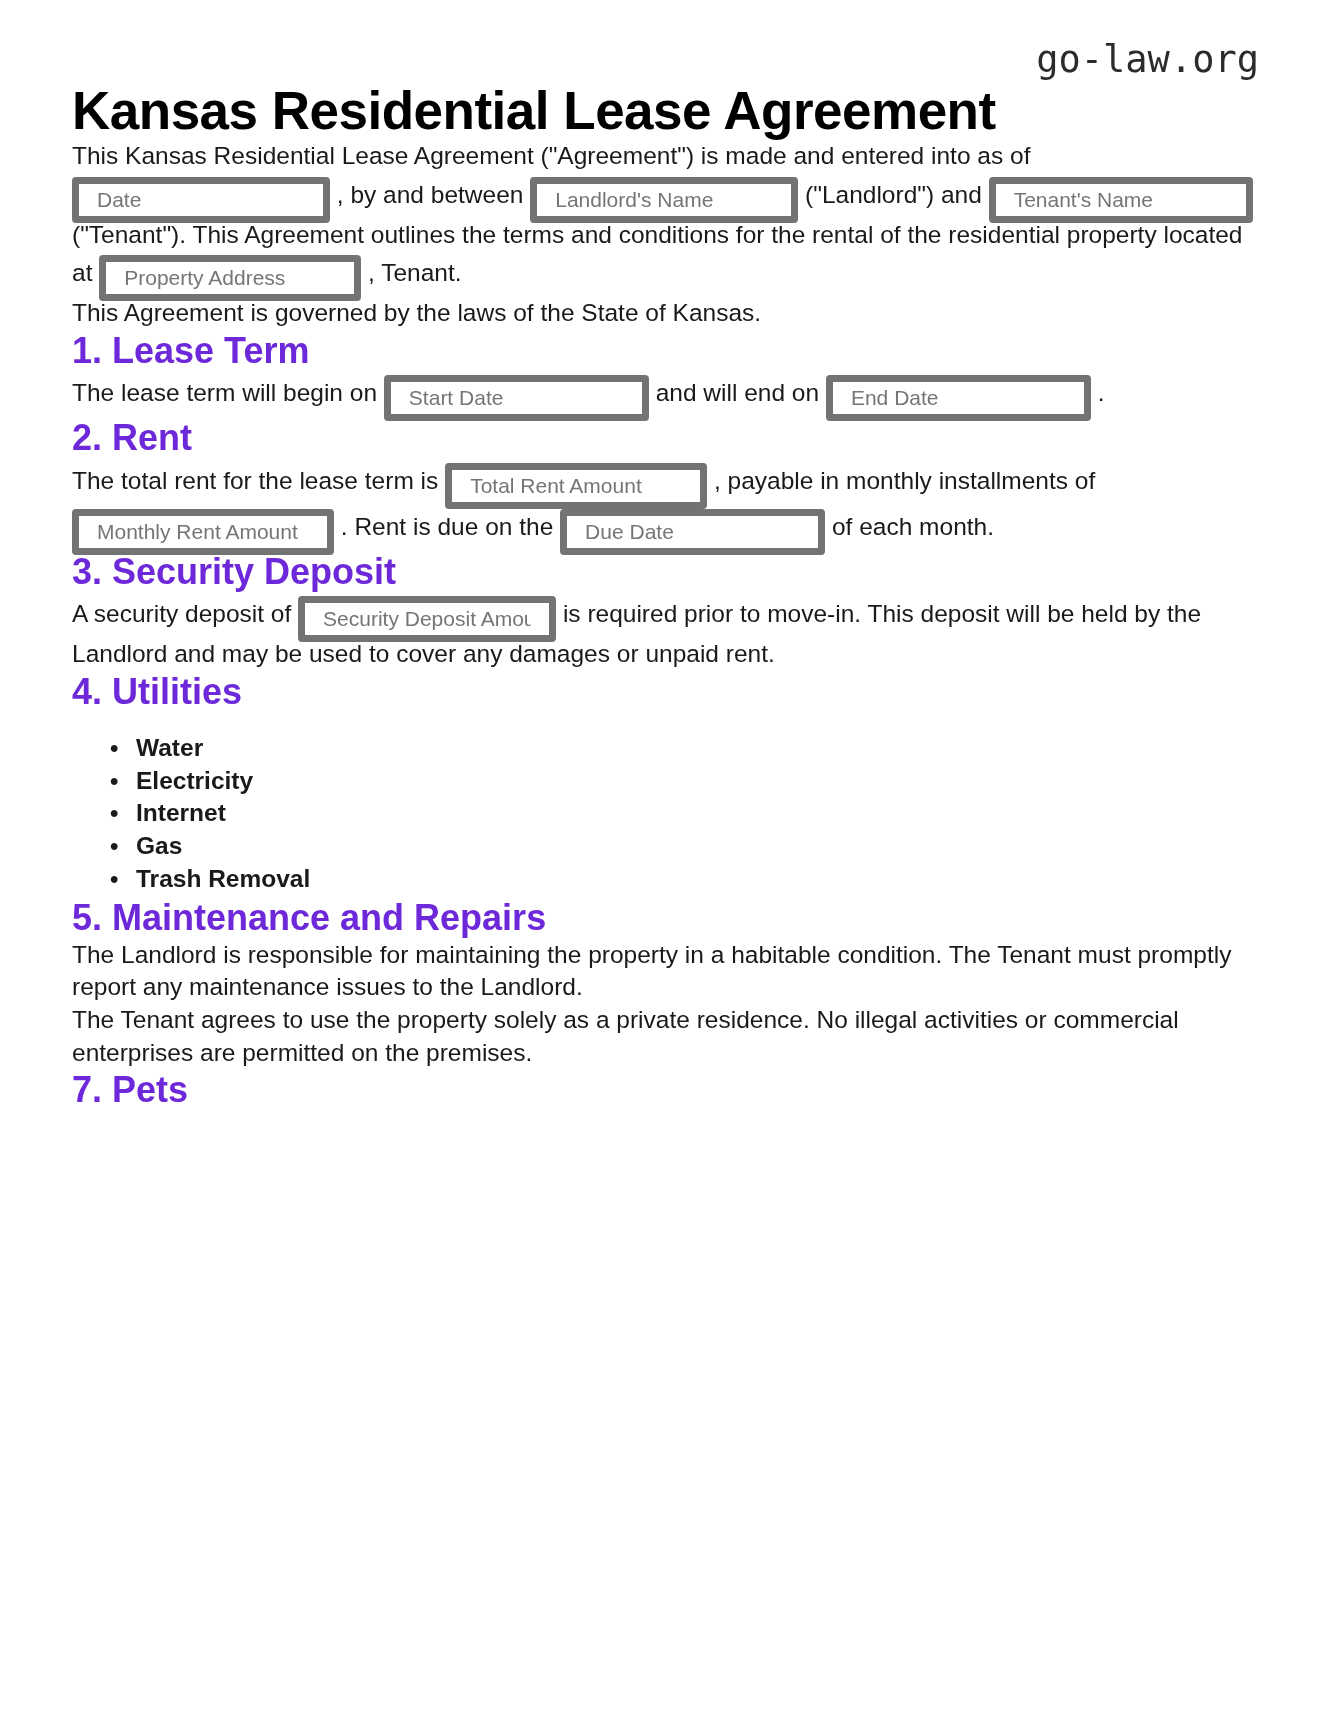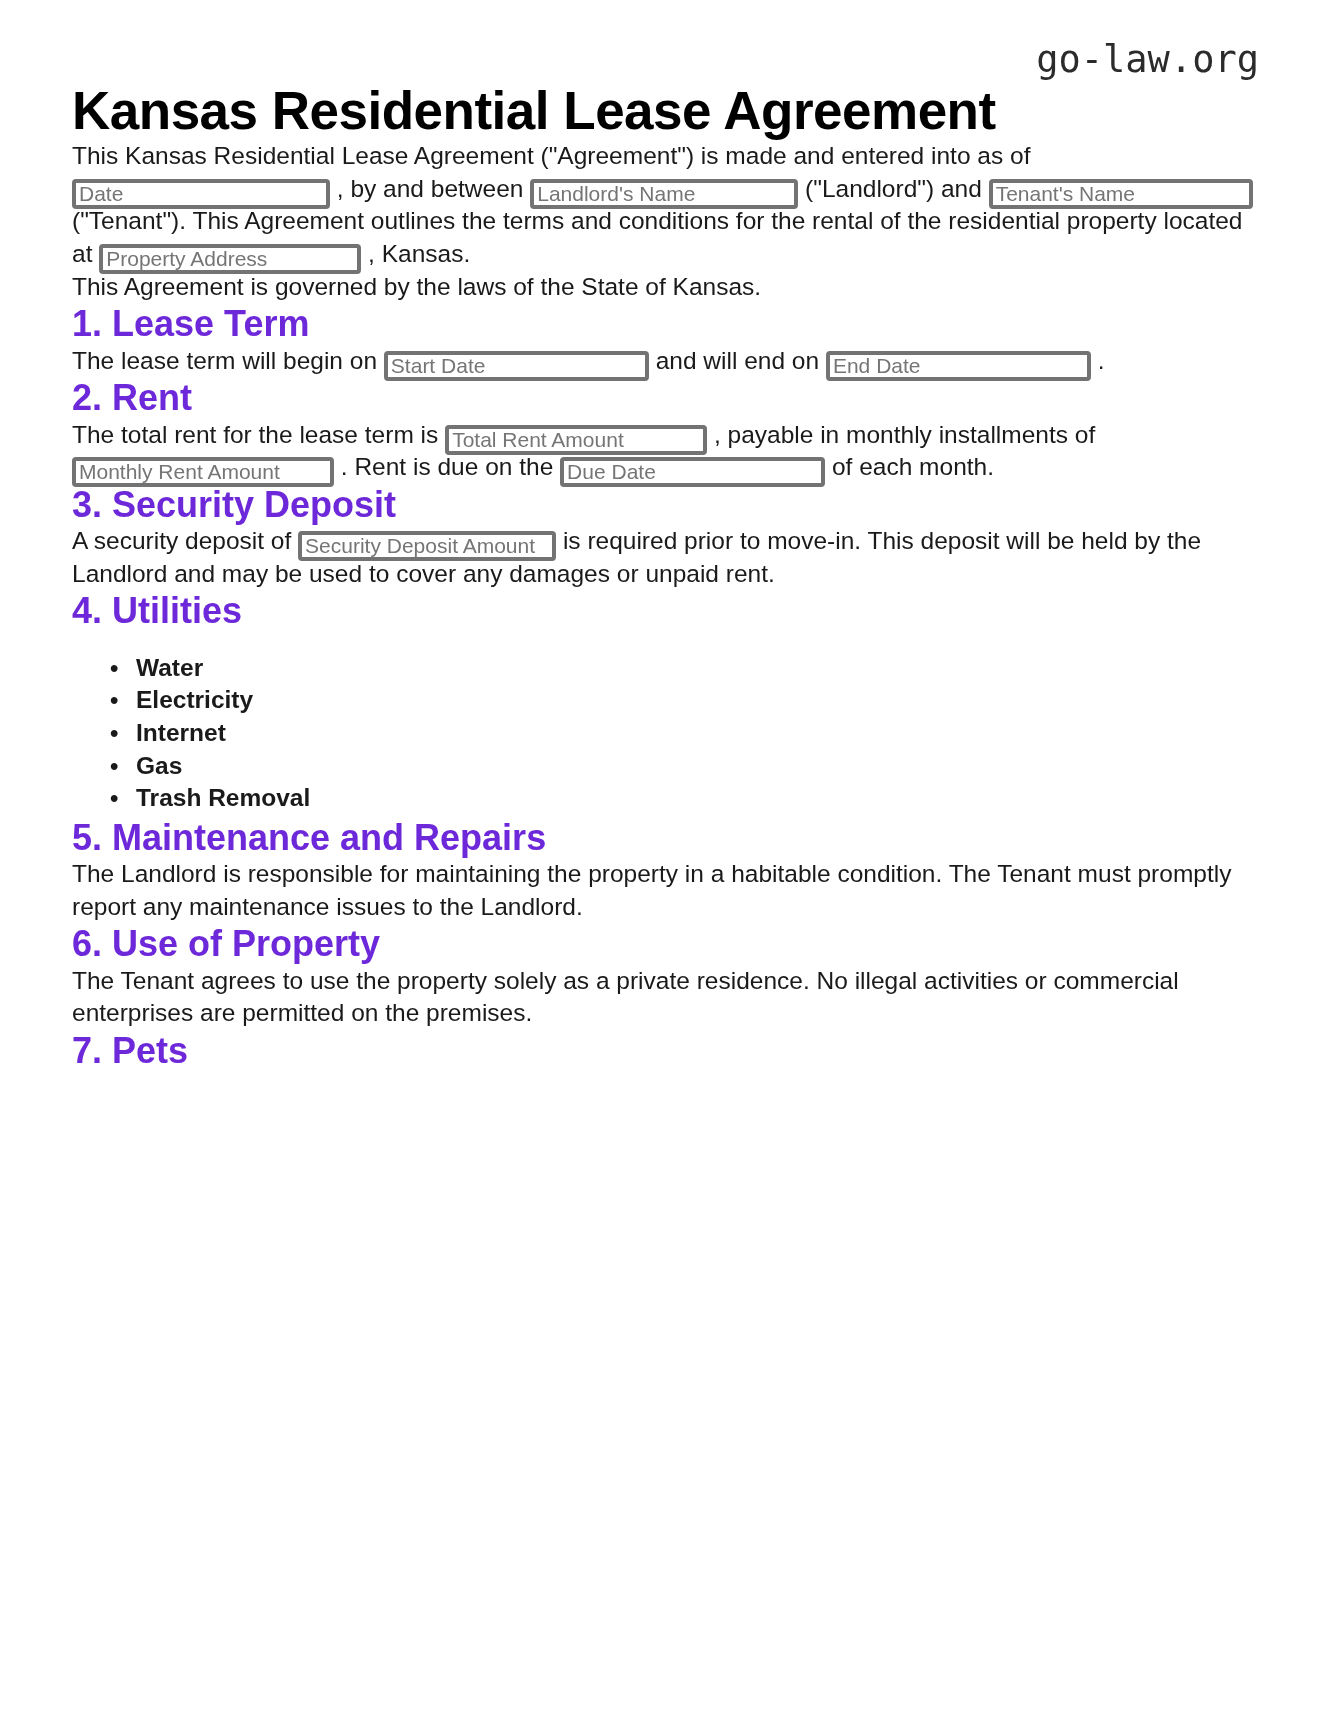--- a/index.html
+++ b/index.html
@@ -60,26 +60,26 @@
     line-height: 1.15;
     color: #6d28d9;
   }
   .sec-1  { margin-top: 40px; }
   .sec-gap{ margin-top: 36px; }
   .body-gap { margin-top: 26px; }
   .field {
     display: inline-block;
     vertical-align: baseline;
     box-sizing: border-box;
-    height: 30px;
+    height: 46px;
     line-height: 28px;
-    border: 4px solid #737373;
+    border: 7px solid #737373;
     border-radius: 4px;
     background: #fff;
-    padding: 0 3px;
+    padding: 0 18px;
     font-family: "Liberation Sans", sans-serif;
     font-size: 21px;
     color: #8c8c8c;
     overflow: hidden;
     white-space: nowrap;
     position: relative;
     top: 4px;
   }
   .f-date   { width: 258px; }
   .f-landlord { width: 268px; }
@@ -125,21 +125,21 @@
 
   <p class="para intro">
     <span>This Kansas Residential Lease Agreement ("Agreement") is made and entered into as of</span>
     <input class="field f-date" type="text" placeholder="Date" style="">
     <span>, by and between</span>
     <input class="field f-landlord" type="text" placeholder="Landlord's Name" style="">
     <span>("Landlord") and</span>
     <input class="field f-tenant" type="text" placeholder="Tenant's Name" style="">
     <span>("Tenant"). This Agreement outlines the terms and conditions for the rental of the residential property located at</span>
     <input class="field f-address" type="text" placeholder="Property Address" style="">
-    <span>, Kansas.</span>
+    <span>, Tenant.</span>
   </p>
 
   <p class="para gov">This Agreement is governed by the laws of the State of Kansas.</p>
 
   <h2 class="section sec-1">1. Lease Term</h2>
   <p class="para body-gap">
     <span>The lease term will begin on</span>
     <input class="field f-start" type="text" placeholder="Start Date" style="">
     <span>and will end on</span>
     <input class="field f-end" type="text" placeholder="End Date" style="">
@@ -169,18 +169,17 @@
     <li>Water</li>
     <li>Electricity</li>
     <li>Internet</li>
     <li>Gas</li>
     <li>Trash Removal</li>
   </ul>
 
   <h2 class="section sec-gap">5. Maintenance and Repairs</h2>
   <p class="para body-gap">The Landlord is responsible for maintaining the property in a habitable condition. The Tenant must promptly report any maintenance issues to the Landlord.</p>
 
-  <h2 class="section sec-gap">6. Use of Property</h2>
   <p class="para body-gap">The Tenant agrees to use the property solely as a private residence. No illegal activities or commercial enterprises are permitted on the premises.</p>
 
   <h2 class="section sec-gap">7. Pets</h2>
 
 </div>
 
 </body></html>

